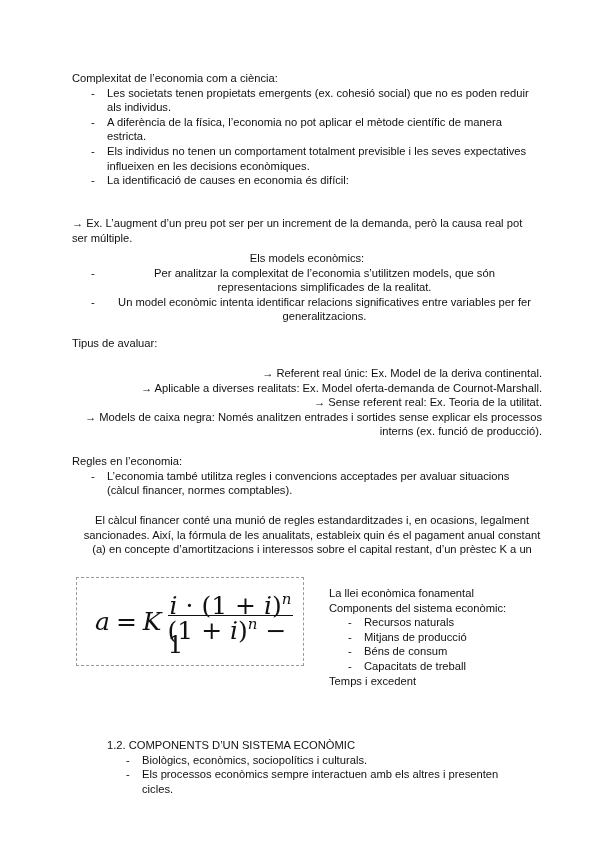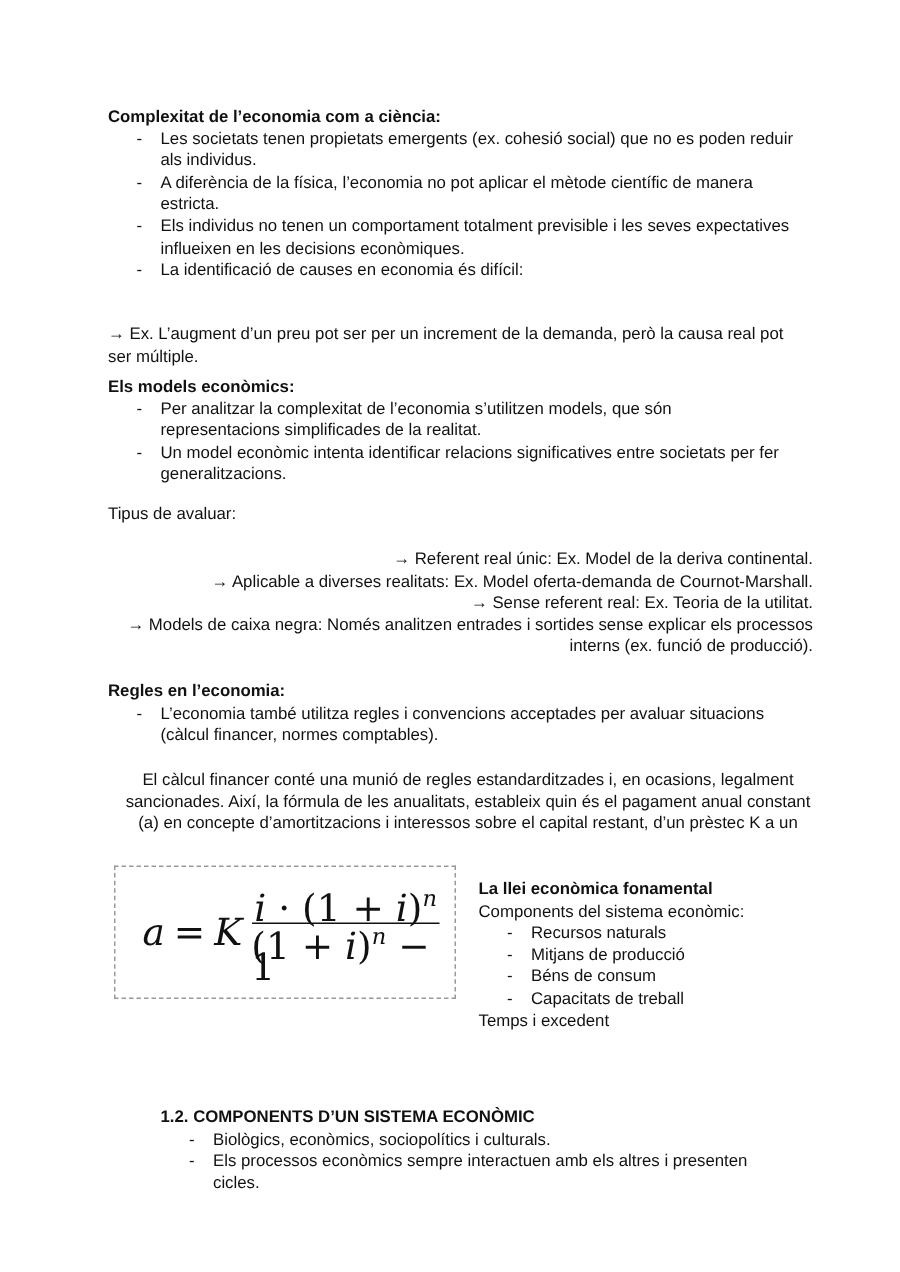--- a/index.html
+++ b/index.html
@@ -2,21 +2,21 @@
 <html><head>
   <meta charset="utf-8">
   <style>
     html, body { margin: 0; padding: 0; background: #ffffff; }
     body {
       width: 600px; height: 848px; position: relative; overflow: hidden;
       font-family: "Liberation Sans", sans-serif; font-size: 11.2px; color: #111;
       line-height: 14.6px;
     }
     .abs { position: absolute; }
-    .bold { font-weight: bold; }
+    .bold { font-weight: normal; }
     .para { left: 72px; width: 470px; }
     .bul { position: relative; padding-left: 35px; }
     .bul .dash { position: absolute; left: 19px; top: 0; }
     .formula-box {
       left: 76px; top: 577px; width: 228px; height: 89px;
       border: 1px dashed #9a9a9a; box-sizing: border-box;
     }
     .formula {
       position: absolute; left: 18px; top: 14px;
       font-family: "DejaVu Serif", serif; font-size: 25px; color: #111;
@@ -36,24 +36,24 @@
   <div class="bul"><span class="dash">-</span><span>Les societats tenen propietats emergents (ex. cohesió social) que no es poden reduir</span><br><span>als individus.</span></div>
   <div class="bul"><span class="dash">-</span><span>A diferència de la física, l’economia no pot aplicar el mètode científic de manera</span><br><span>estricta.</span></div>
   <div class="bul"><span class="dash">-</span><span>Els individus no tenen un comportament totalment previsible i les seves expectatives</span><br><span>influeixen en les decisions econòmiques.</span></div>
   <div class="bul"><span class="dash">-</span><span>La identificació de causes en economia és difícil:</span></div>
 </div>
 <div class="abs para" style="top:216px;">
   <span>→ Ex. L’augment d’un preu pot ser per un increment de la demanda, però la causa real pot</span><br>
   <span>ser múltiple.</span>
 </div>
 
-<div class="abs para" style="top:251px;">
+<div class="abs para" style="top:251px;text-align:center;">
   <div class="bold">Els models econòmics:</div>
   <div class="bul"><span class="dash">-</span><span>Per analitzar la complexitat de l’economia s’utilitzen models, que són</span><br><span>representacions simplificades de la realitat.</span></div>
-  <div class="bul"><span class="dash">-</span><span>Un model econòmic intenta identificar relacions significatives entre societats per fer</span><br><span>generalitzacions.</span></div>
+  <div class="bul"><span class="dash">-</span><span>Un model econòmic intenta identificar relacions significatives entre variables per fer</span><br><span>generalitzacions.</span></div>
 </div>
 
 <div class="abs para" style="top:336px;">Tipus de avaluar:</div>
 <div class="abs para" style="top:366px;text-align:right;">
   <div>→ Referent real únic: Ex. Model de la deriva continental.</div>
   <div>→ Aplicable a diverses realitats: Ex. Model oferta-demanda de Cournot-Marshall.</div>
   <div>→ Sense referent real: Ex. Teoria de la utilitat.</div>
   <div>→ Models de caixa negra: Només analitzen entrades i sortides sense explicar els processos</div>
   <div>interns (ex. funció de producció).</div>
 </div>
@@ -73,21 +73,21 @@
     <span class="it">a</span>
     <span style="margin:0 6px;">=</span>
     <span class="it">K</span>
     <span class="frac">
       <span class="num"><span class="it">i</span> <span>·</span> <span>(1 + </span><span class="it">i</span><span>)</span><sup>n</sup></span>
       <span class="den"><span>(1 + </span><span class="it">i</span><span>)</span><sup>n</sup><span> − 1</span></span>
     </span>
   </div>
 </div>
 
-<div class="abs" style="left:319px; top:586px; width:220px;">
+<div class="abs" style="left:329px; top:586px; width:220px;">
   <div class="bold">La llei econòmica fonamental</div>
   <div>Components del sistema econòmic:</div>
   <div class="bul"><span class="dash">-</span><span>Recursos naturals</span></div>
   <div class="bul"><span class="dash">-</span><span>Mitjans de producció</span></div>
   <div class="bul"><span class="dash">-</span><span>Béns de consum</span></div>
   <div class="bul"><span class="dash">-</span><span>Capacitats de treball</span></div>
   <div>Temps i excedent</div>
 </div>
 
 <div class="abs" style="left:107px; top:738px; width:420px;">

